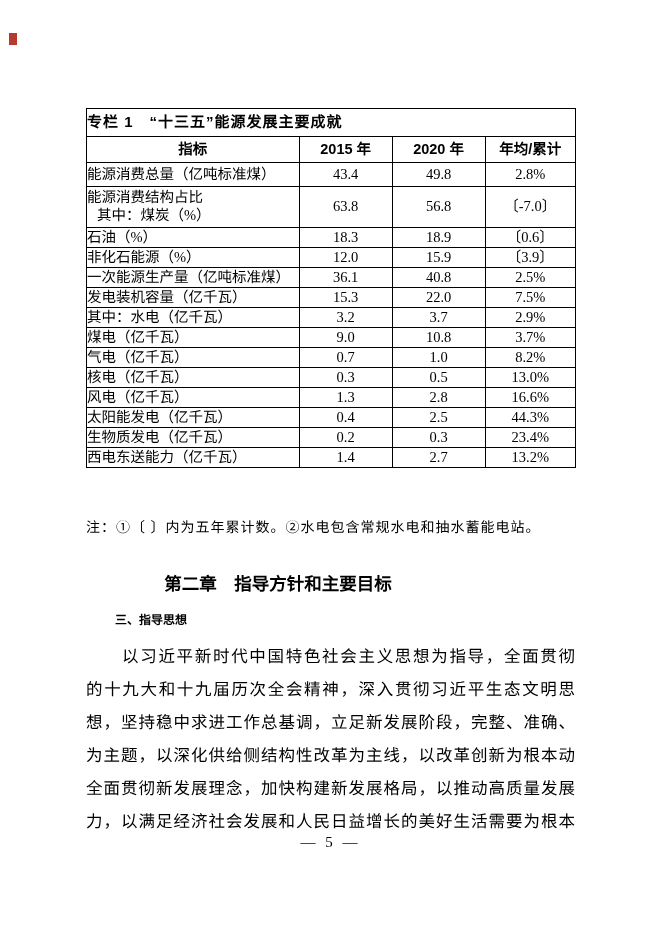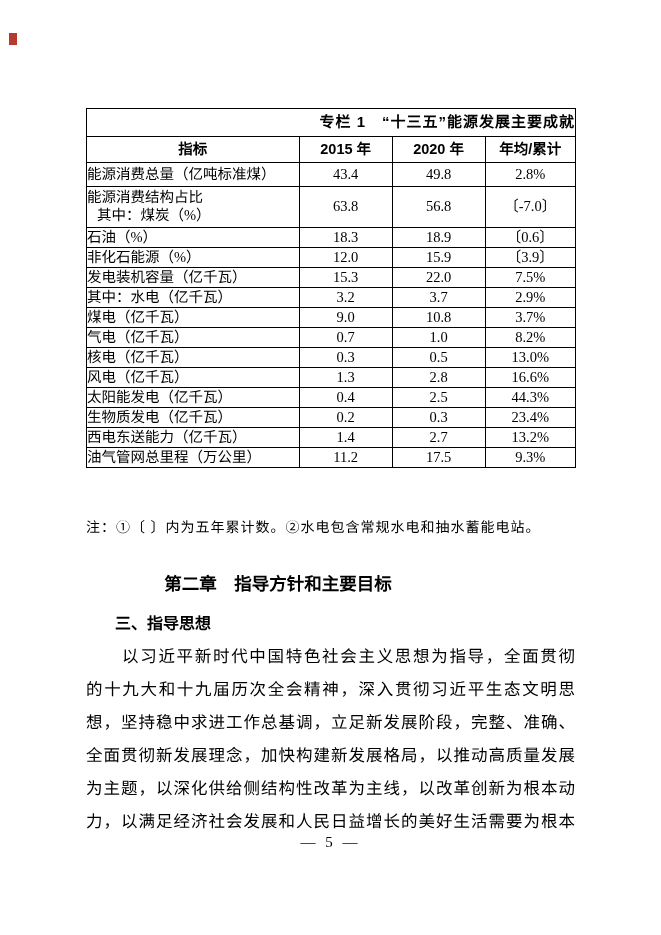--- a/index.html
+++ b/index.html
@@ -29,21 +29,21 @@
   table.doc-table td, table.doc-table th {
     border: 1px solid #000;
     padding: 0;
     vertical-align: middle;
     line-height: 1.22;
   }
   td.title-cell {
     font-family: "Liberation Sans", "DejaVu Sans", sans-serif;
     font-weight: bold;
     font-size: 15px;
-    text-align: right;
+    text-align: left;
     height: 27px;
     letter-spacing: 1px;
   }
   table.doc-table th {
     font-family: "Liberation Sans", "DejaVu Sans", sans-serif;
     font-weight: bold;
     font-size: 14.5px;
     text-align: center;
     height: 25px;
   }
@@ -69,21 +69,21 @@
     position: absolute; left: 0; top: 570px; width: 556px;
     text-align: center;
     font-family: "Liberation Sans", "DejaVu Sans", sans-serif;
     font-weight: bold;
     font-size: 17.5px;
   }
   .section-title {
     position: absolute; left: 115px; top: 610px;
     font-family: "Liberation Sans", "DejaVu Sans", sans-serif;
     font-weight: bold;
-    font-size: 16px;
+    font-size: 12px;
   }
 
   
   .para {
     position: absolute; left: 86px; top: 640px; width: 490px;
     font-size: 16.5px;
     letter-spacing: 1px;
   }
   .para .line {
     height: 33px;
@@ -149,20 +149,26 @@
           <td class="num">18.9</td>
           <td class="num">〔0.6〕</td>
         </tr>
         <tr>
           <td class="ind ind2">非化石能源（%）</td>
           <td class="num">12.0</td>
           <td class="num">15.9</td>
           <td class="num">〔3.9〕</td>
         </tr>
         <tr>
+          <td class="ind ind0">一次能源生产量（亿吨标准煤）</td>
+          <td class="num">36.1</td>
+          <td class="num">40.8</td>
+          <td class="num">2.5%</td>
+        </tr>
+        <tr>
           <td class="ind ind0">发电装机容量（亿千瓦）</td>
           <td class="num">15.3</td>
           <td class="num">22.0</td>
           <td class="num">7.5%</td>
         </tr>
         <tr>
           <td class="ind ind1">其中：水电（亿千瓦）</td>
           <td class="num">3.2</td>
           <td class="num">3.7</td>
           <td class="num">2.9%</td>
@@ -202,39 +208,33 @@
           <td class="num">0.2</td>
           <td class="num">0.3</td>
           <td class="num">23.4%</td>
         </tr>
         <tr>
           <td class="ind ind0">西电东送能力（亿千瓦）</td>
           <td class="num">1.4</td>
           <td class="num">2.7</td>
           <td class="num">13.2%</td>
         </tr>
-        <tr>
-          <td class="ind ind0">油气管网总里程（万公里）</td>
-          <td class="num">11.2</td>
-          <td class="num">17.5</td>
-          <td class="num">9.3%</td>
-        </tr>
       </tbody>
   </table>
 
   <div class="note">注：①〔 〕内为五年累计数。②水电包含常规水电和抽水蓄能电站。</div>
 
   <div class="chapter-title">第二章　指导方针和主要目标</div>
 
   <div class="section-title">三、指导思想</div>
 
   <div class="para">
       <div class="line first">以习近平新时代中国特色社会主义思想为指导，全面贯彻党</div>
       <div class="line">的十九大和十九届历次全会精神，深入贯彻习近平生态文明思</div>
       <div class="line">想，坚持稳中求进工作总基调，立足新发展阶段，完整、准确、</div>
+      <div class="line">为主题，以深化供给侧结构性改革为主线，以改革创新为根本动</div>
       <div class="line">全面贯彻新发展理念，加快构建新发展格局，以推动高质量发展</div>
-      <div class="line">为主题，以深化供给侧结构性改革为主线，以改革创新为根本动</div>
       <div class="line">力，以满足经济社会发展和人民日益增长的美好生活需要为根本</div>
     </div>
 
   <div class="page-num">— 5 —</div>
 
 </div>
 
 </body></html>

